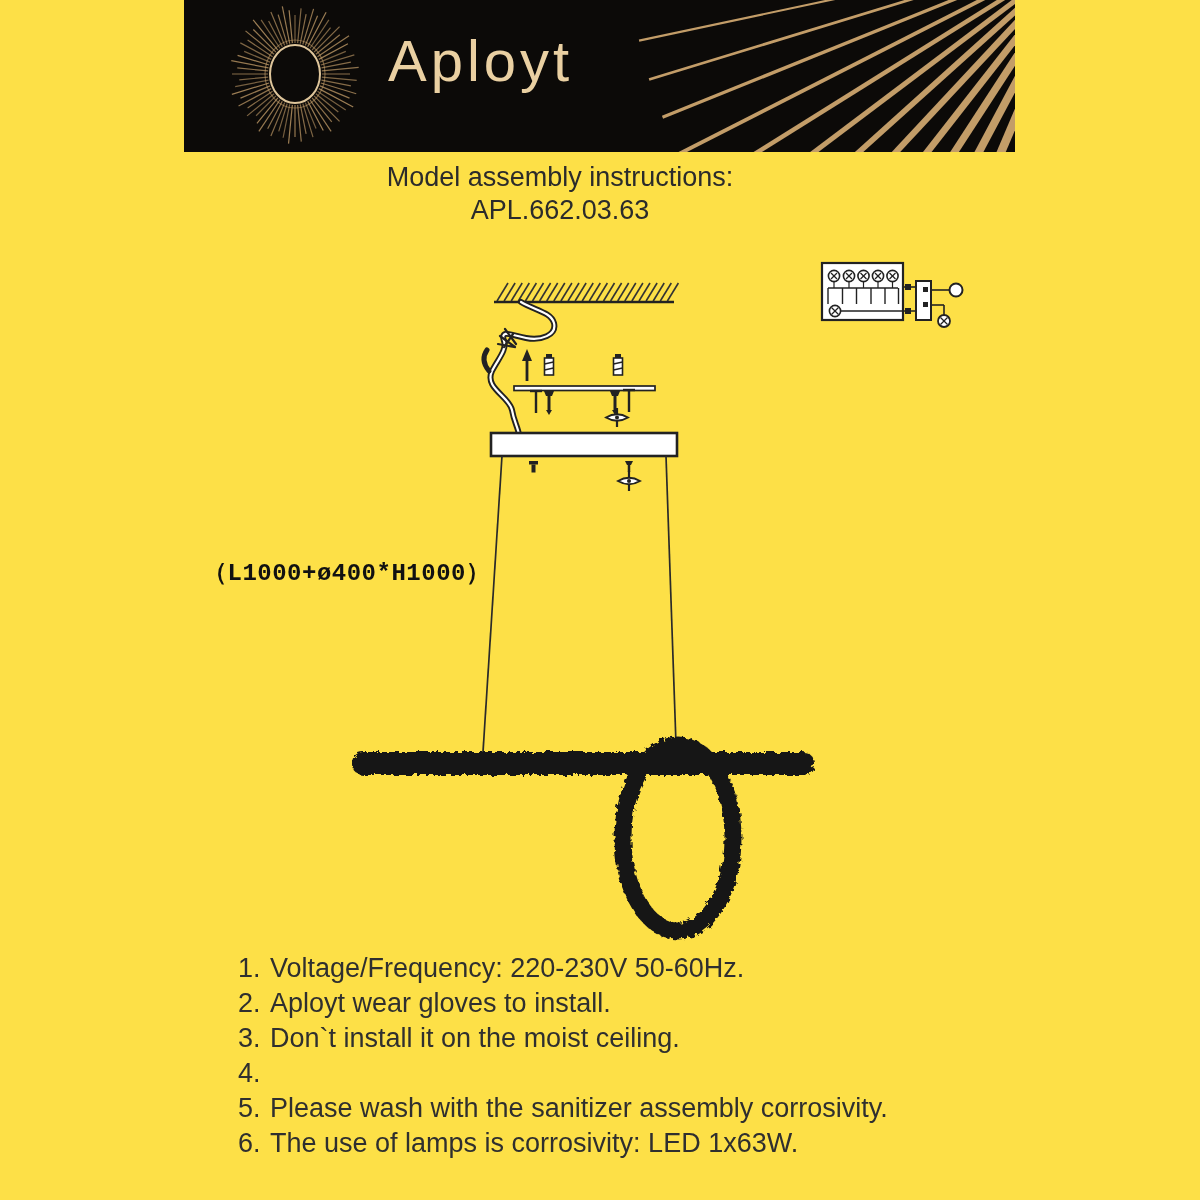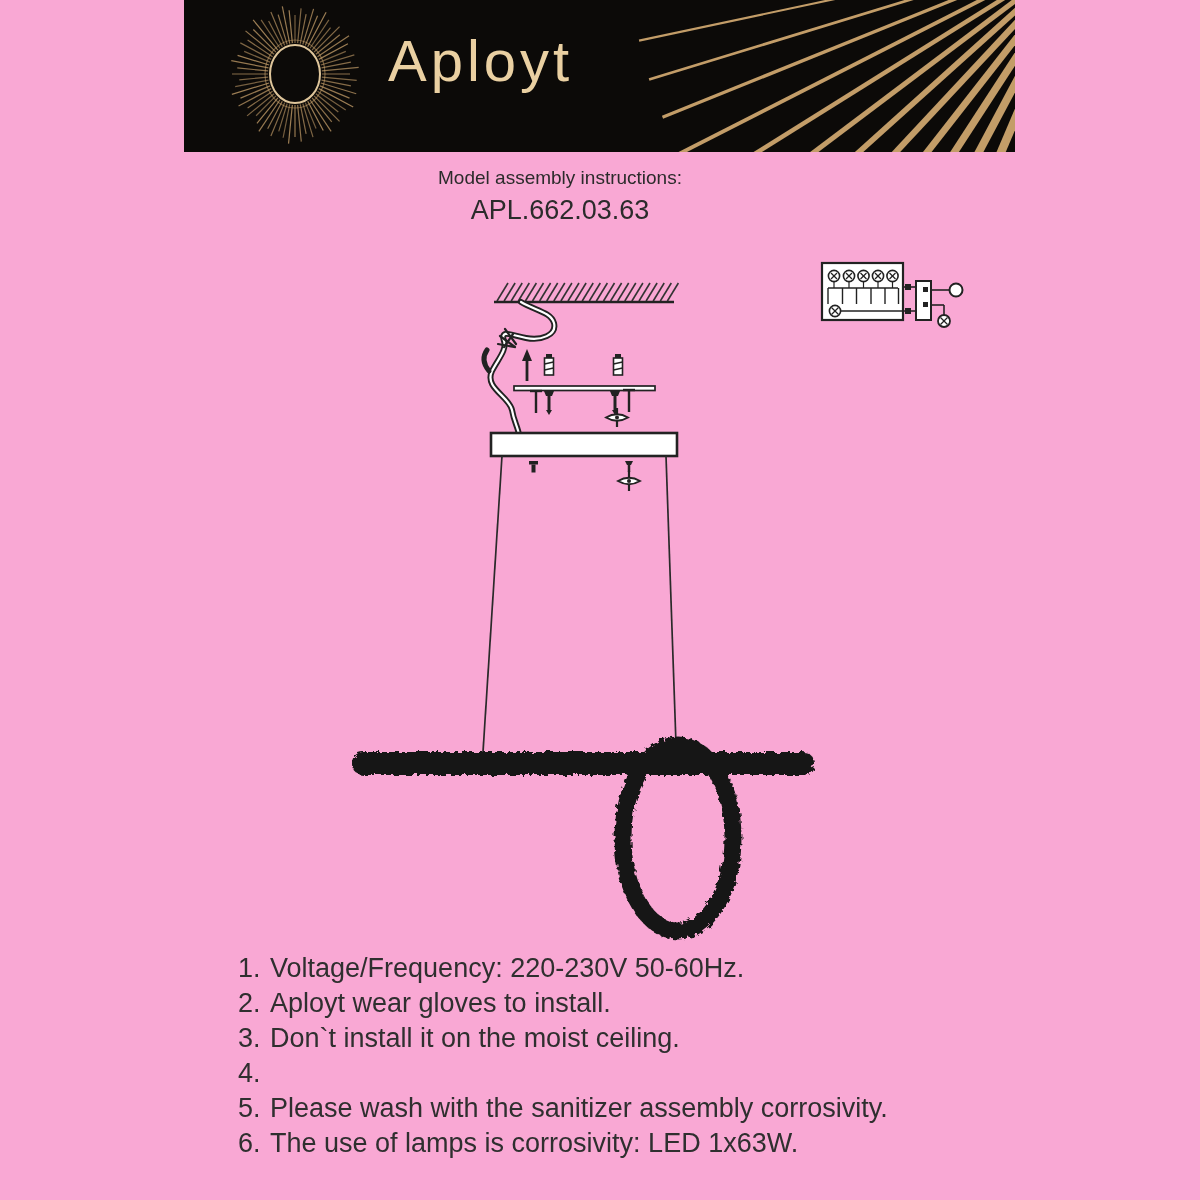--- a/index.html
+++ b/index.html
@@ -1,34 +1,34 @@
 <!DOCTYPE html>
 <html style="--gold: #cda56e; --gold-light: #ead0a2; --banner: #0c0a08; --ink: #2b2b2b;"><head>
 <meta charset="utf-8">
 <style>
   :root{
     --gold:#cda56e; --gold-light:#ead0a2; --banner:#0c0a08; --ink:#2b2b2b; --line:#222;
   }
   *{box-sizing:border-box;margin:0;padding:0;}
   html,body{background:#fff;}
   body{font-family:"Liberation Sans","DejaVu Sans",sans-serif;color:var(--ink);}
-  #page{position:relative;width:1200px;height:1200px;background:#f9a8d4;overflow:hidden;}
+  #page{position:relative;width:1200px;height:1200px;background:#fde047;overflow:hidden;}
 
   
   .banner{position:absolute;left:184px;top:0;width:831px;height:152px;background:var(--banner);overflow:hidden;}
   .banner svg{position:absolute;inset:0;}
   .wordmark{
     position:absolute;left:204px;top:30px;font-size:58px;line-height:62px;
     letter-spacing:4px;color:var(--gold-light);font-weight:400;
     font-family:"Liberation Sans","DejaVu Sans",sans-serif;
   }
 
   
   .title-block{position:absolute;left:60px;top:161px;width:1000px;text-align:center;}
-  .title-line1{font-size:19px;line-height:33px;color:var(--ink);}
+  .title-line1{font-size:27px;line-height:33px;color:var(--ink);}
   .title-line2{font-size:27px;line-height:33px;color:var(--ink);text-align:center;}
 
   
   #diagram{position:absolute;left:0;top:0;width:1200px;height:1200px;}
   .dim-label{
     position:absolute;left:203px;top:556px;
     font-family:"Liberation Mono","DejaVu Sans Mono","DejaVu Sans",monospace;
     font-weight:700;font-size:24px;letter-spacing:0.5px;color:#111;
   }
 
@@ -305,20 +305,21 @@
     </g>
     <g>
       <line x1="931" y1="305" x2="944" y2="305" stroke="#222" stroke-width="1.6"></line>
       <line x1="944" y1="305" x2="944" y2="315" stroke="#222" stroke-width="1.6"></line>
       <circle cx="944" cy="321" r="6" fill="#fff" stroke="#222" stroke-width="1.8"></circle>
       <line x1="940.5" y1="317.5" x2="947.5" y2="324.5" stroke="#222" stroke-width="1.2"></line>
       <line x1="940.5" y1="324.5" x2="947.5" y2="317.5" stroke="#222" stroke-width="1.2"></line>
     </g>
   </svg>
 
+  <div class="dim-label">（L1000+ø400*H1000）</div>
 
   <div class="instructions">
     <div class="instr-row">
       <span class="num">1.</span>
       <span class="txt">Voltage/Frequency: 220-230V 50-60Hz.</span>
     </div>
     <div class="instr-row">
       <span class="num">2.</span>
       <span class="txt">Aployt wear gloves to install.</span>
     </div>

